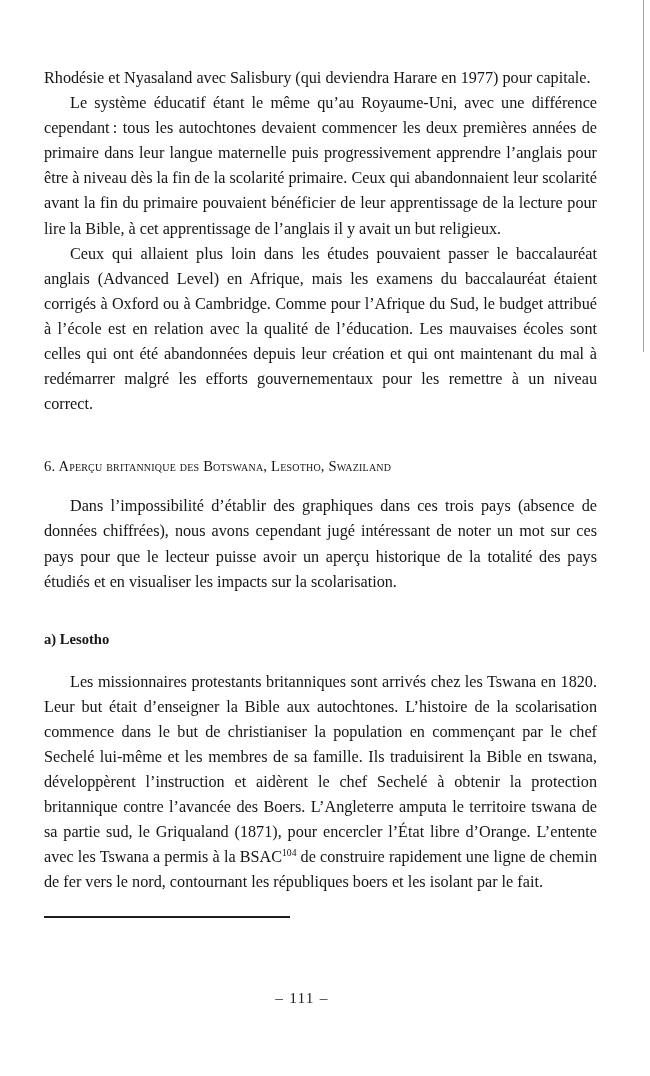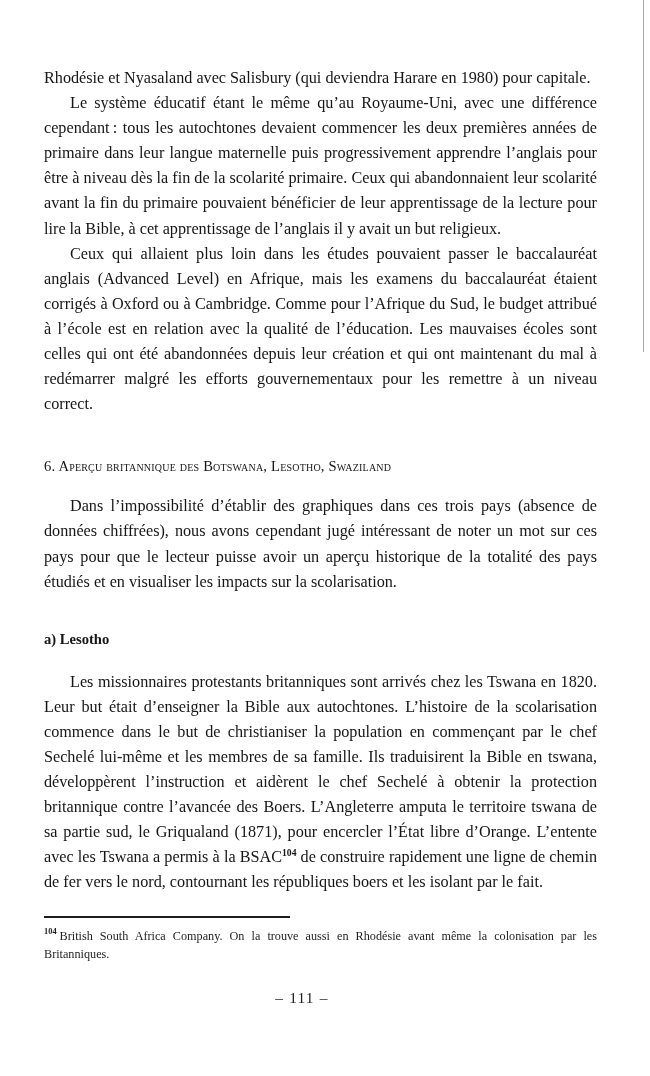--- a/index.html
+++ b/index.html
@@ -69,21 +69,20 @@
     height: 20px;
   }
   .smallcaps {
     font-variant: small-caps;
     margin-top: 16px;
   }
   sup {
     font-size: 9.6px;
     vertical-align: super;
     line-height: 0;
-    font-weight: bold;
   }
   .footnote-zone {
     position: absolute;
     left: 44px;
     top: 916px;
     width: 553px;
   }
   .footnote-rule {
     width: 246px;
     height: 1.5px;
@@ -114,21 +113,21 @@
 </style>
 </head>
 <body>
 
 <div class="page">
 
   <div class="scan-edge"></div>
 
   <div class="content">
 
-    <p class="body">Rhodésie et Nyasaland avec Salisbury (qui deviendra Harare en 1980) pour capitale.</p>
+    <p class="body">Rhodésie et Nyasaland avec Salisbury (qui deviendra Harare en 1977) pour capitale.</p>
 
     <p class="body indent">Le système éducatif étant le même qu’au Royaume-Uni, avec une différence cependant : tous les autochtones devaient commencer les deux premières années de primaire dans leur langue maternelle puis progressivement apprendre l’anglais pour être à niveau dès la fin de la scolarité primaire. Ceux qui abandonnaient leur scolarité avant la fin du primaire pouvaient bénéficier de leur apprentissage de la lecture pour lire la Bible, à cet apprentissage de l’anglais il y avait un but religieux.</p>
 
     <p class="body indent">Ceux qui allaient plus loin dans les études pouvaient passer le baccalauréat anglais (Advanced Level) en Afrique, mais les examens du baccalauréat étaient corrigés à Oxford ou à Cambridge. Comme pour l’Afrique du Sud, le budget attribué à l’école est en relation avec la qualité de l’éducation. Les mauvaises écoles sont celles qui ont été abandonnées depuis leur création et qui ont maintenant du mal à redémarrer malgré les efforts gouvernementaux pour les remettre à un niveau correct.</p>
 
     <h2 class="section-heading">
       <span class="numeral">6.</span>
       <span>Aperçu britannique des Botswana, Lesotho, Swaziland</span>
     </h2>
 
@@ -139,18 +138,17 @@
     <h3 class="sub-heading">a) Lesotho</h3>
 
     <div class="para-spacer-lg"></div>
 
     <p class="body indent"><span>Les missionnaires protestants britanniques sont arrivés chez les Tswana en 1820. Leur but était d’enseigner la Bible aux autochtones. L’histoire de la scolarisation commence dans le but de christianiser la population en commençant par le chef Sechelé lui-même et les membres de sa famille. Ils traduisirent la Bible en tswana, développèrent l’instruction et aidèrent le chef Sechelé à obtenir la protection britannique contre l’avancée des Boers. L’Angleterre amputa le territoire tswana de sa partie sud, le Griqualand (1871), pour encercler l’État libre d’Orange. L’entente avec les Tswana a permis à la </span><span class="smallcaps">BSAC</span><sup>104</sup><span> de construire rapidement une ligne de chemin de fer vers le nord, contournant les républiques boers et les isolant par le fait.</span></p>
 
   </div>
 
   <div class="footnote-zone">
     <div class="footnote-rule"></div>
-    <p class="footnote"><sup>104</sup><span>British South Africa Company. On la trouve aussi en Rhodésie avant même la colonisation par les Britanniques.</span></p>
   </div>
 
   <div class="page-number">– 111 –</div>
 
 </div>
 
 </body></html>

